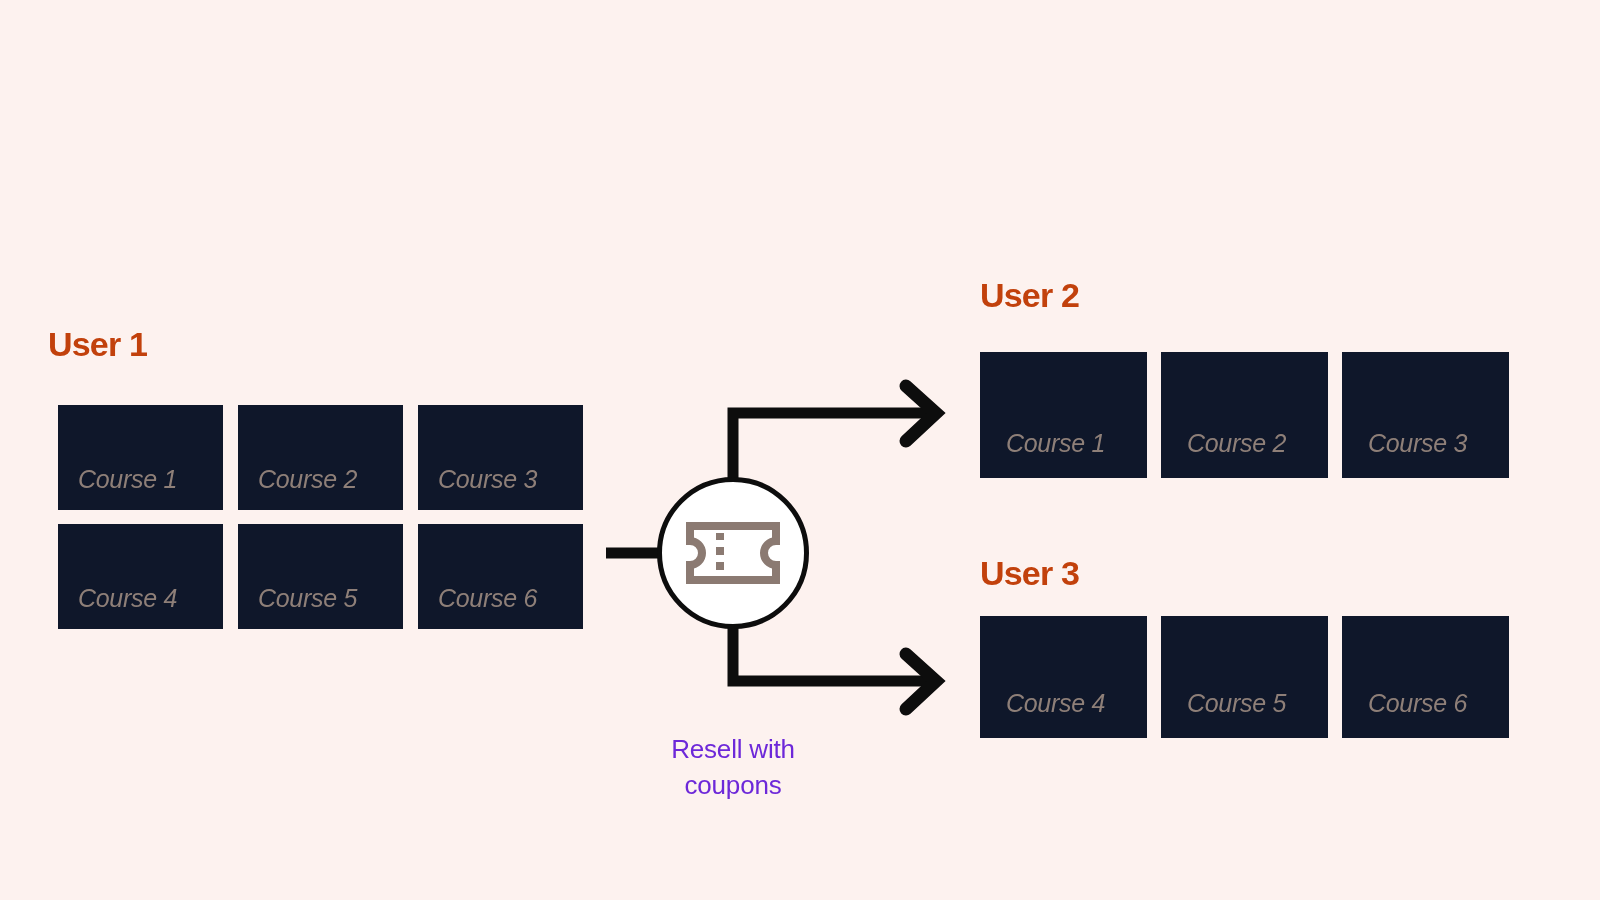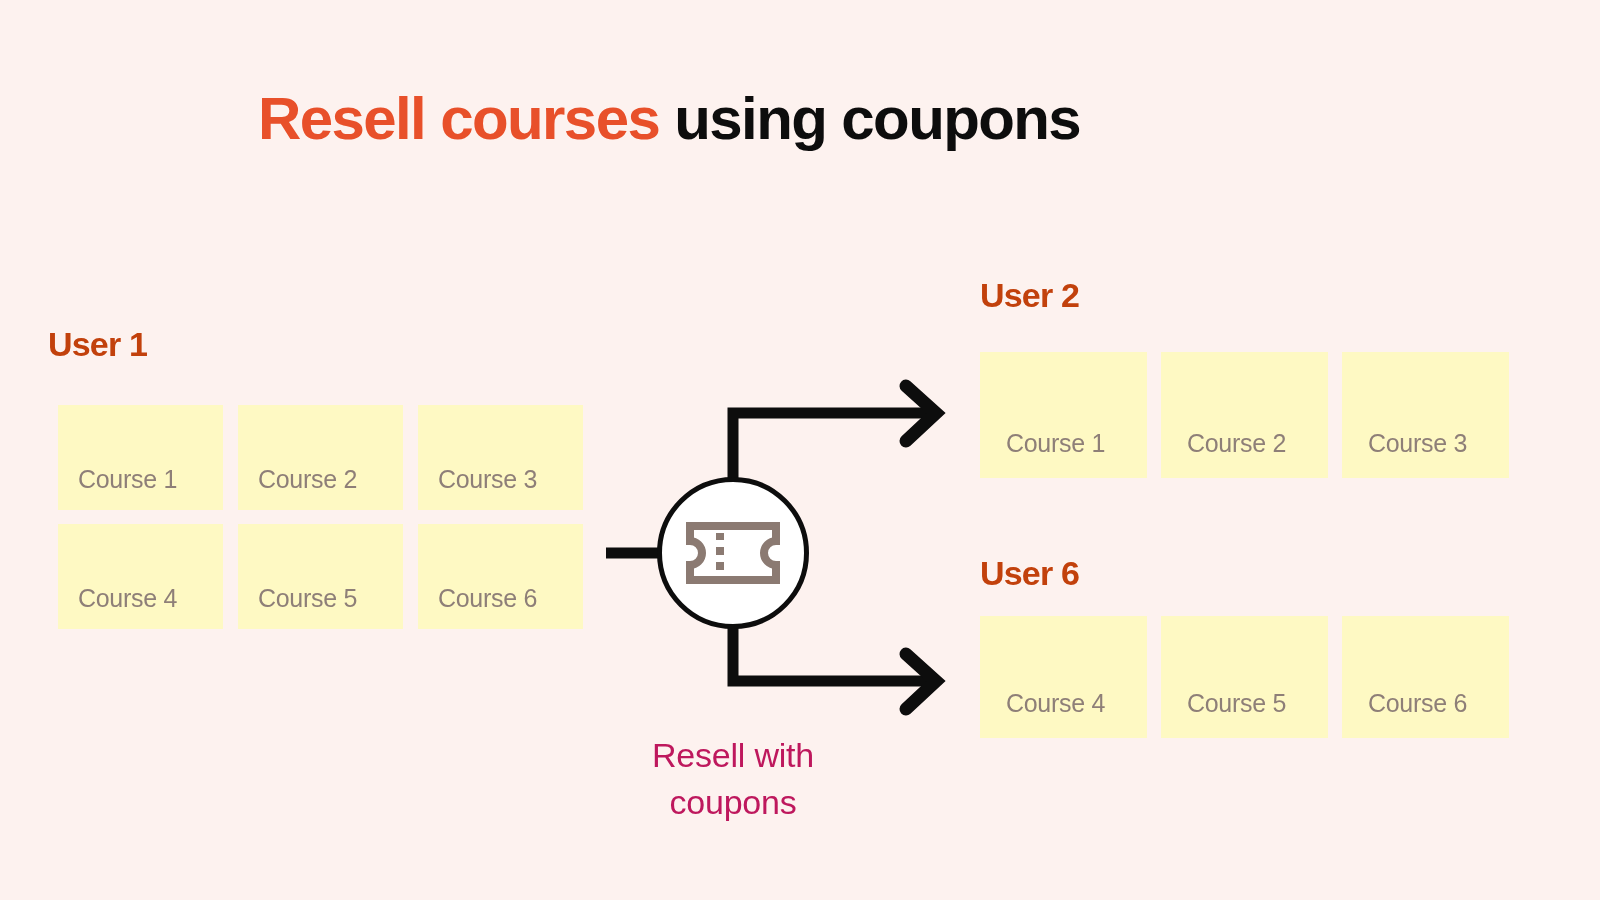--- a/index.html
+++ b/index.html
@@ -69,25 +69,26 @@
   }
   #user3-grid {
     left: 980px;
     top: 616px;
     grid-template-columns: repeat(3, 167px);
     grid-template-rows: 122px;
     gap: 0 14px;
   }
 
   .course-card {
-    background: #fef9c3;
+    background: #0f172a;
     display: flex;
     align-items: flex-end;
     box-sizing: border-box;
     padding: 0 0 16px 20px;
+    font-style: italic;
   }
   #user2-grid .course-card,
   #user3-grid .course-card { padding: 0 0 20px 26px; }
 
   .course-card-label {
     font-size: 25px;
     font-weight: 400;
     letter-spacing: -0.3px;
     color: #8e7f78;
     white-space: nowrap;
@@ -126,35 +127,32 @@
     pointer-events: none;
   }
 
   
   #hub-caption {
     position: absolute;
     left: 608px;
     top: 732px;
     width: 250px;
     text-align: center;
-    font-size: 34px;
+    font-size: 26px;
     font-weight: 400;
     line-height: 1.38;
     letter-spacing: -0.2px;
-    color: #be185d;
+    color: #6d28d9;
   }
 </style>
 </head>
 <body>
 
 <div id="canvas">
 
-  <div class="title">
-    <span class="accent">Resell courses</span><span> using coupons</span>
-  </div>
 
   <svg id="connectors" viewBox="0 0 1600 900" xmlns="http://www.w3.org/2000/svg">
 
     <path d="M 606 553 L 676 553" fill="none" stroke="#0d0d0d" stroke-width="11" stroke-linecap="butt"></path>
 
     <path d="M 733 500 L 733 413 L 930 413" fill="none" stroke="#0d0d0d" stroke-width="11" stroke-linecap="butt" stroke-linejoin="miter"></path>
     <path d="M 906 386 L 936 413 L 906 441" fill="none" stroke="#0d0d0d" stroke-width="13" stroke-linecap="round" stroke-linejoin="miter"></path>
 
     <path d="M 733 606 L 733 681 L 930 681" fill="none" stroke="#0d0d0d" stroke-width="11" stroke-linecap="butt" stroke-linejoin="miter"></path>
     <path d="M 906 654 L 936 681 L 906 709" fill="none" stroke="#0d0d0d" stroke-width="13" stroke-linecap="round" stroke-linejoin="miter"></path>
@@ -206,21 +204,21 @@
       <span class="course-card-label">Course 1</span>
     </div>
     <div class="course-card">
       <span class="course-card-label">Course 2</span>
     </div>
     <div class="course-card">
       <span class="course-card-label">Course 3</span>
     </div>
   </div>
 
-  <div class="user-label" id="user3-label">User 6</div>
+  <div class="user-label" id="user3-label">User 3</div>
 
   <div class="course-grid" id="user3-grid">
     <div class="course-card">
       <span class="course-card-label">Course 4</span>
     </div>
     <div class="course-card">
       <span class="course-card-label">Course 5</span>
     </div>
     <div class="course-card">
       <span class="course-card-label">Course 6</span>

